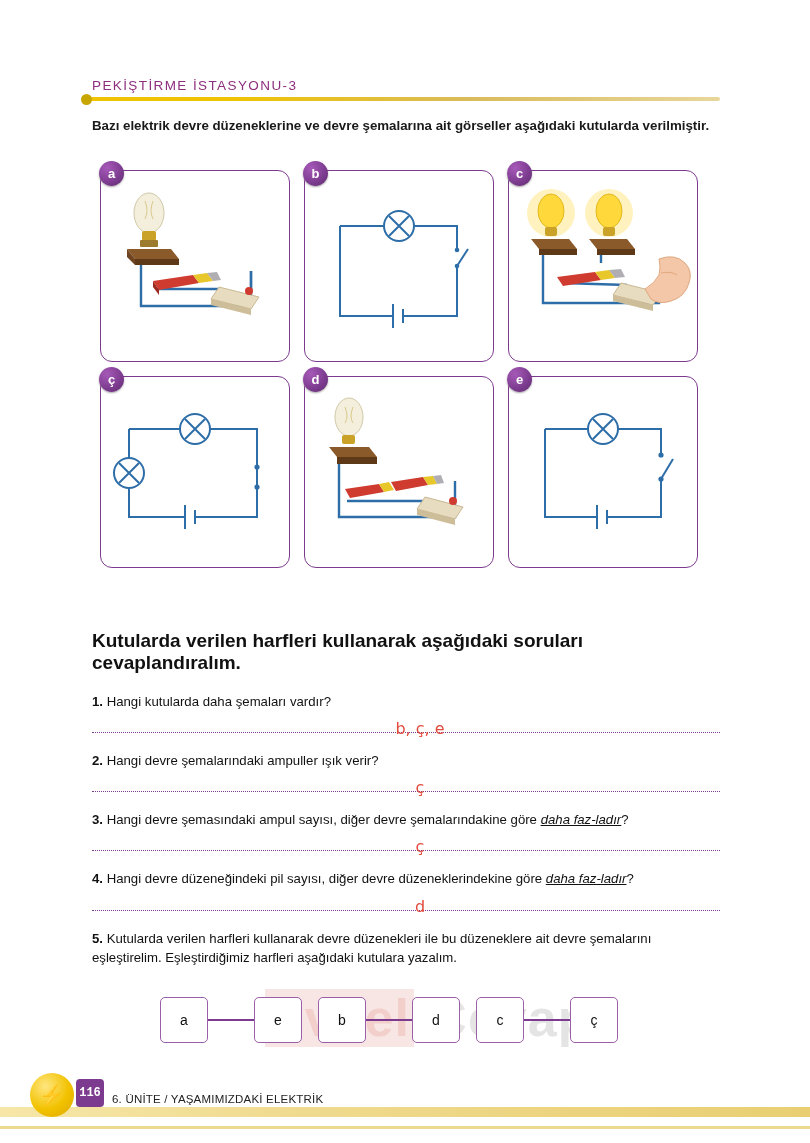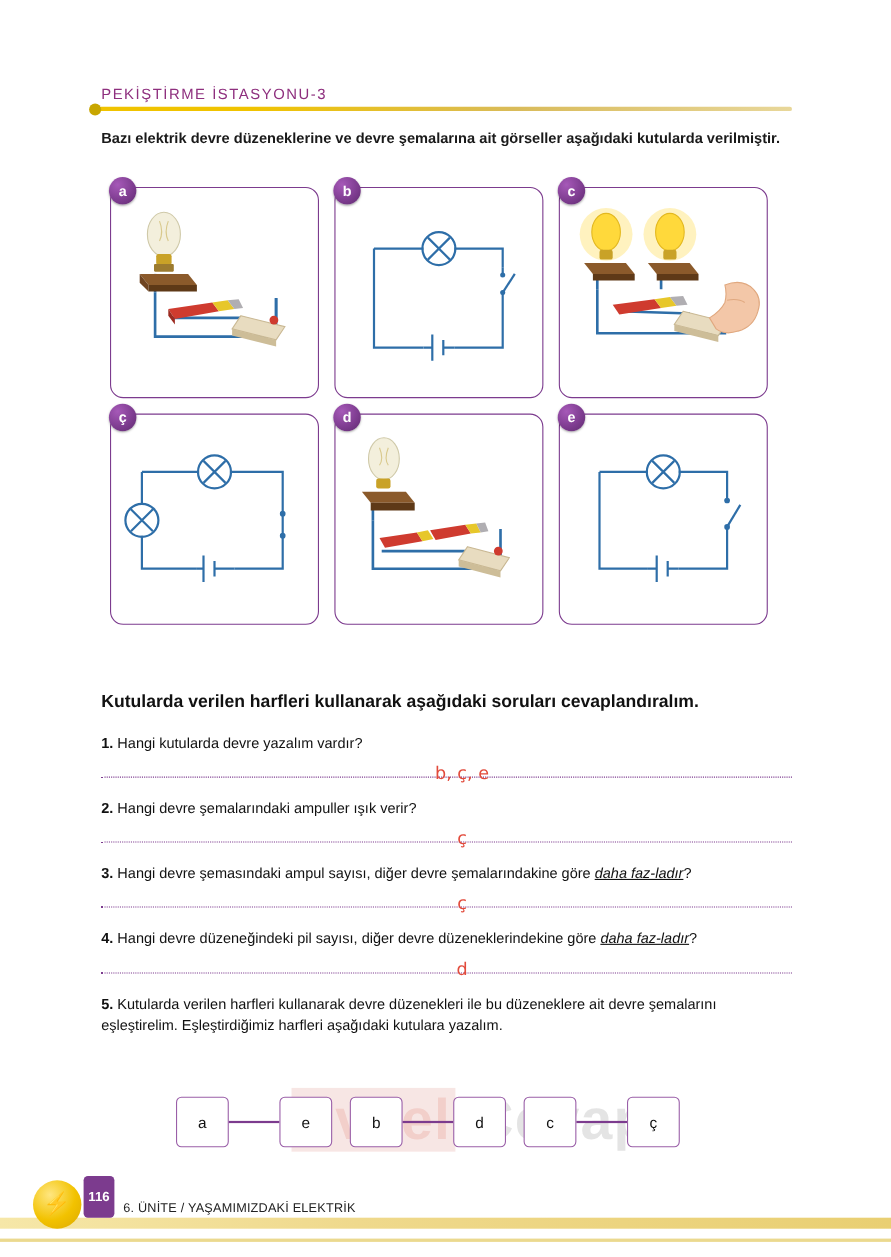--- a/index.html
+++ b/index.html
@@ -57,21 +57,21 @@
     position:absolute;left:-2px;top:-10px;
     width:25px;height:25px;border-radius:50%;
     background:radial-gradient(circle at 32% 28%, #a659b8 0%, #7c3b8e 60%, #5e2a6e 100%);
     color:#fff;font-weight:bold;font-size:13px;
     display:flex;align-items:center;justify-content:center;
     box-shadow:0 1px 2px rgba(0,0,0,.35);
   }
   .card svg{position:absolute;left:0;top:0;}
   
   .q-area{position:absolute;left:92px;top:630px;width:628px;}
-  .q-lead{font-size:16px;font-weight:bold;color:#111;margin-bottom:18px;}
+  .q-lead{font-size:19px;font-weight:bold;color:#111;margin-bottom:18px;}
   .q{font-size:13.2px;color:#111;line-height:1.45;margin-bottom:2px;}
   .q b{font-weight:bold;}
   .u{text-decoration:underline;font-style:italic;}
   .dots{
     border-bottom:1.6px dotted #7c3b8e;
     height:1px;margin:4px 0 18px 0;width:100%;
   }
   .ans{
     color:#e24b3c;
     font-size:16px;
@@ -116,23 +116,23 @@
   }
   .foot-badge{
     position:absolute;left:30px;bottom:26px;
     width:44px;height:44px;border-radius:50%;
     background:radial-gradient(circle at 35% 30%, #ffe680 0%, #f2c200 55%, #dba800 100%);
     display:flex;align-items:center;justify-content:center;
   }
   .bolt{color:#fff;font-size:20px;line-height:1;}
   .pagenum{
     position:absolute;left:76px;bottom:36px;
-    width:28px;height:38px;border-radius:4px;
+    width:28px;height:28px;border-radius:4px;
     background:#7c3b8e;color:#fff;font-size:12px;font-weight:bold;
-    display:flex;align-items:center;justify-content:center;
+    display:flex;align-items:center;justify-content:center;font-family:Liberation Mono, monospace;
   }
   .foot-text{
     position:absolute;left:112px;bottom:38px;
     font-size:11.5px;color:#222;font-weight:normal;letter-spacing:.2px;
   }
 </style>
 </head>
 <body>
 
 <div class="page">
@@ -287,21 +287,21 @@
         </svg>
       </div>
     </div>
   </div>
 
   <div class="q-area">
     <div class="q-lead">Kutularda verilen harfleri kullanarak aşağıdaki soruları cevaplandıralım.</div>
 
     <div class="q">
       <b>1.</b>
-      <span>Hangi kutularda devre yazalım vardır?</span>
+      <span>Hangi kutularda daha şemaları vardır?</span>
     </div>
     <div class="ans-wrap">
       <span class="ans">b, ç, e</span>
     </div>
     <div class="dots"></div>
 
     <div class="q">
       <b>2.</b>
       <span>Hangi devre şemalarındaki ampuller ışık verir?</span>
     </div>

